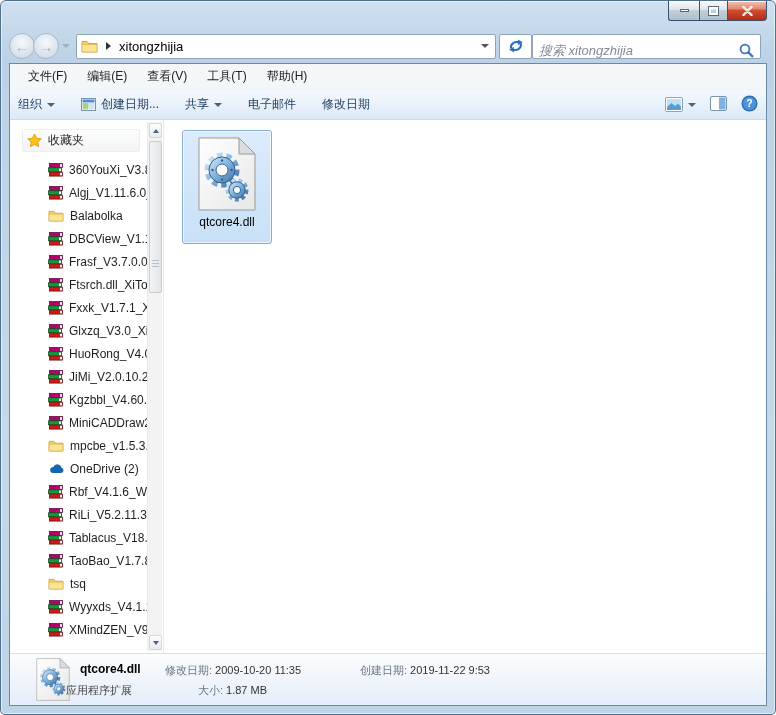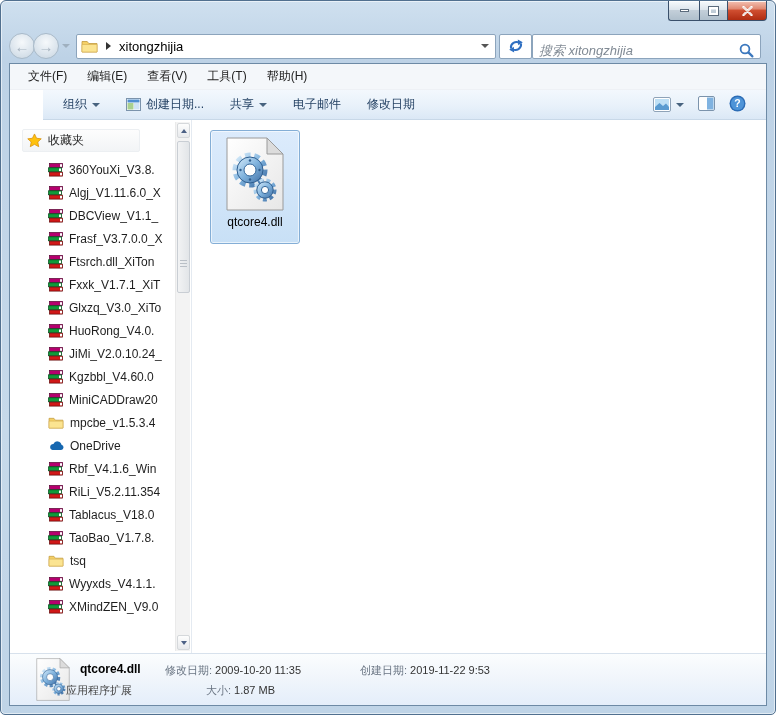--- a/index.html
+++ b/index.html
@@ -43,27 +43,27 @@
     display:flex; align-items:flex-end; padding:0 6px; }
   .searchbox input { border:none; outline:none; flex:1; font-size:13px; font-family:inherit; color:#333; background:transparent; }
   .searchbox input::placeholder { color:#808a94; font-style:italic; }
   
   .content-frame { position:absolute; left:8px; right:8px; top:62px; bottom:8px;
     border:1px solid #6d8aa5; background:#fff; display:flex; flex-direction:column; overflow:hidden; }
   .menubar { height:26px; background:#f4f7fa; display:flex; align-items:center; gap:20px; padding-left:18px;
     font-size:12px; color:#222; border-bottom:1px solid #eef1f5; flex:0 0 auto; }
   .menu-item { cursor:default; }
   .toolbar { height:30px; background:linear-gradient(180deg,#f3f8fd 0%,#e8f1fa 55%,#dbe8f6 100%);
-    border-bottom:1px solid #c8d8e8; display:flex; align-items:center; padding:0 20px; font-size:12px; color:#1e3c5f; flex:0 0 auto;margin-left:33px; }
+    border-bottom:1px solid #c8d8e8; display:flex; align-items:center; padding:0 8px; font-size:12px; color:#1e3c5f; flex:0 0 auto; }
   .tool-item { display:flex; align-items:center; gap:5px; margin-right:26px; }
   .tool-caret { color:#47637f; }
   .tool-right { margin-left:auto; display:flex; align-items:center; gap:14px; }
   
   .body-row { flex:1 1 auto; display:flex; min-height:0; position:relative; }
-  .sidebar { width:182px; background:#fff; position:relative; border-right:1px solid #e4eaf1; }
+  .sidebar { width:154px; background:#fff; position:relative; border-right:1px solid #e4eaf1; }
   .fav-header { display:flex; align-items:center; gap:6px; margin:9px 0 6px 12px; font-size:12px; color:#1e1e1e; width:118px;
     background:linear-gradient(180deg,#fdfdfd,#f2f4f6); border:1px solid #eceff2; border-radius:2px; padding:2px 4px; }
   .side-list { margin-top:2px; }
   .side-item { display:flex; align-items:center; gap:6px; height:23px; padding-left:38px; font-size:12px; color:#1e1e1e; white-space:nowrap; overflow:hidden; }
   .side-item .ic { flex:0 0 auto; display:flex; }
   
   .sb { position:absolute; top:2px; right:1px; width:15px; bottom:2px; background:#f3f3f3; border-left:1px solid #eaeaea; }
   .sb-btn { position:absolute; left:1px; width:13px; height:15px; background:linear-gradient(180deg,#fdfdfd,#e8eaec); border:1px solid #d5d8db; border-radius:2px;
     display:flex; align-items:center; justify-content:center; }
   .sb-up { top:1px; } .sb-down { bottom:1px; }
@@ -79,21 +79,21 @@
   .file-tile.selected { background:linear-gradient(180deg,#dcebfc,#c8e0f6); border:1px solid #84aed6; box-shadow:inset 0 0 0 1px rgba(255,255,255,.6); }
   .file-label { font-size:12px; color:#000; margin-top:4px; }
   
   .details { height:52px; flex:0 0 auto; border-top:1px solid #d7e1ec;
     background:linear-gradient(180deg,#fbfdfe 0%,#f0f5fb 50%,#e4eefa 100%); position:relative; font-size:11px; color:#333; }
   .dt-icon { position:absolute; left:26px; top:4px; }
   .dt-name { position:absolute; left:70px; top:8px; font-weight:bold; color:#000; font-size:12px; }
   .dt-mod { position:absolute; left:155px; top:9px; }
   .dt-created { position:absolute; left:350px; top:9px; }
   .dt-type { position:absolute; left:56px; top:29px; color:#444; }
-  .dt-size { position:absolute; left:188px; top:29px;margin-left:8px; }
+  .dt-size { position:absolute; left:188px; top:29px; }
   .dt-label { color:#6b7684; margin-right:3px; }
 </style>
 </head>
 <body>
 
 <div class="window">
 
   <div style="position:absolute;top:0;left:0;right:0;height:28px;"></div>
   <div class="cap-btns">
     <div class="cap-btn min">
@@ -233,151 +233,160 @@
                   <rect x="0.5" y="4.8" width="13" height="4" fill="#0f9b3a" stroke="#04491b" stroke-width="0.7"></rect>
                   <rect x="11" y="5.5" width="2" height="2.6" fill="#fff"></rect>
                   <rect x="1.5" y="9.1" width="13" height="4" fill="#d01818" stroke="#5e0707" stroke-width="0.7"></rect>
                   <rect x="12" y="9.8" width="2" height="2.6" fill="#fff"></rect>
                 </svg>
               </span>
               <span>Algj_V1.11.6.0_X</span>
             </div>
             <div class="side-item">
               <span class="ic">
-                <svg width="15" height="14" viewBox="0 0 15 14">
-                  <rect x="1.5" y="0.5" width="13" height="4" fill="#b5006e" stroke="#55002f" stroke-width="0.7"></rect>
-                  <rect x="12" y="1.2" width="2" height="2.6" fill="#fff"></rect>
-                  <rect x="0.5" y="4.8" width="13" height="4" fill="#0f9b3a" stroke="#04491b" stroke-width="0.7"></rect>
-                  <rect x="11" y="5.5" width="2" height="2.6" fill="#fff"></rect>
-                  <rect x="1.5" y="9.1" width="13" height="4" fill="#d01818" stroke="#5e0707" stroke-width="0.7"></rect>
-                  <rect x="12" y="9.8" width="2" height="2.6" fill="#fff"></rect>
-                </svg>
-              </span>
-              <span>DBCView_V1.1_</span>
-            </div>
-            <div class="side-item">
-              <span class="ic">
-                <svg width="15" height="14" viewBox="0 0 15 14">
-                  <rect x="1.5" y="0.5" width="13" height="4" fill="#b5006e" stroke="#55002f" stroke-width="0.7"></rect>
-                  <rect x="12" y="1.2" width="2" height="2.6" fill="#fff"></rect>
-                  <rect x="0.5" y="4.8" width="13" height="4" fill="#0f9b3a" stroke="#04491b" stroke-width="0.7"></rect>
-                  <rect x="11" y="5.5" width="2" height="2.6" fill="#fff"></rect>
-                  <rect x="1.5" y="9.1" width="13" height="4" fill="#d01818" stroke="#5e0707" stroke-width="0.7"></rect>
-                  <rect x="12" y="9.8" width="2" height="2.6" fill="#fff"></rect>
-                </svg>
-              </span>
-              <span>Frasf_V3.7.0.0_X</span>
-            </div>
-            <div class="side-item">
-              <span class="ic">
-                <svg width="15" height="14" viewBox="0 0 15 14">
-                  <rect x="1.5" y="0.5" width="13" height="4" fill="#b5006e" stroke="#55002f" stroke-width="0.7"></rect>
-                  <rect x="12" y="1.2" width="2" height="2.6" fill="#fff"></rect>
-                  <rect x="0.5" y="4.8" width="13" height="4" fill="#0f9b3a" stroke="#04491b" stroke-width="0.7"></rect>
-                  <rect x="11" y="5.5" width="2" height="2.6" fill="#fff"></rect>
-                  <rect x="1.5" y="9.1" width="13" height="4" fill="#d01818" stroke="#5e0707" stroke-width="0.7"></rect>
-                  <rect x="12" y="9.8" width="2" height="2.6" fill="#fff"></rect>
-                </svg>
-              </span>
-              <span>Ftsrch.dll_XiTon</span>
-            </div>
-            <div class="side-item">
-              <span class="ic">
-                <svg width="15" height="14" viewBox="0 0 15 14">
-                  <rect x="1.5" y="0.5" width="13" height="4" fill="#b5006e" stroke="#55002f" stroke-width="0.7"></rect>
-                  <rect x="12" y="1.2" width="2" height="2.6" fill="#fff"></rect>
-                  <rect x="0.5" y="4.8" width="13" height="4" fill="#0f9b3a" stroke="#04491b" stroke-width="0.7"></rect>
-                  <rect x="11" y="5.5" width="2" height="2.6" fill="#fff"></rect>
-                  <rect x="1.5" y="9.1" width="13" height="4" fill="#d01818" stroke="#5e0707" stroke-width="0.7"></rect>
-                  <rect x="12" y="9.8" width="2" height="2.6" fill="#fff"></rect>
-                </svg>
-              </span>
-              <span>Fxxk_V1.7.1_XiT</span>
-            </div>
-            <div class="side-item">
-              <span class="ic">
-                <svg width="15" height="14" viewBox="0 0 15 14">
-                  <rect x="1.5" y="0.5" width="13" height="4" fill="#b5006e" stroke="#55002f" stroke-width="0.7"></rect>
-                  <rect x="12" y="1.2" width="2" height="2.6" fill="#fff"></rect>
-                  <rect x="0.5" y="4.8" width="13" height="4" fill="#0f9b3a" stroke="#04491b" stroke-width="0.7"></rect>
-                  <rect x="11" y="5.5" width="2" height="2.6" fill="#fff"></rect>
-                  <rect x="1.5" y="9.1" width="13" height="4" fill="#d01818" stroke="#5e0707" stroke-width="0.7"></rect>
-                  <rect x="12" y="9.8" width="2" height="2.6" fill="#fff"></rect>
-                </svg>
-              </span>
-              <span>Glxzq_V3.0_XiTo</span>
-            </div>
-            <div class="side-item">
-              <span class="ic">
-                <svg width="15" height="14" viewBox="0 0 15 14">
-                  <rect x="1.5" y="0.5" width="13" height="4" fill="#b5006e" stroke="#55002f" stroke-width="0.7"></rect>
-                  <rect x="12" y="1.2" width="2" height="2.6" fill="#fff"></rect>
-                  <rect x="0.5" y="4.8" width="13" height="4" fill="#0f9b3a" stroke="#04491b" stroke-width="0.7"></rect>
-                  <rect x="11" y="5.5" width="2" height="2.6" fill="#fff"></rect>
-                  <rect x="1.5" y="9.1" width="13" height="4" fill="#d01818" stroke="#5e0707" stroke-width="0.7"></rect>
-                  <rect x="12" y="9.8" width="2" height="2.6" fill="#fff"></rect>
-                </svg>
-              </span>
-              <span>HuoRong_V4.0.</span>
-            </div>
-            <div class="side-item">
-              <span class="ic">
-                <svg width="15" height="14" viewBox="0 0 15 14">
-                  <rect x="1.5" y="0.5" width="13" height="4" fill="#b5006e" stroke="#55002f" stroke-width="0.7"></rect>
-                  <rect x="12" y="1.2" width="2" height="2.6" fill="#fff"></rect>
-                  <rect x="0.5" y="4.8" width="13" height="4" fill="#0f9b3a" stroke="#04491b" stroke-width="0.7"></rect>
-                  <rect x="11" y="5.5" width="2" height="2.6" fill="#fff"></rect>
-                  <rect x="1.5" y="9.1" width="13" height="4" fill="#d01818" stroke="#5e0707" stroke-width="0.7"></rect>
-                  <rect x="12" y="9.8" width="2" height="2.6" fill="#fff"></rect>
-                </svg>
-              </span>
-              <span>JiMi_V2.0.10.24_</span>
-            </div>
-            <div class="side-item">
-              <span class="ic">
-                <svg width="15" height="14" viewBox="0 0 15 14">
-                  <rect x="1.5" y="0.5" width="13" height="4" fill="#b5006e" stroke="#55002f" stroke-width="0.7"></rect>
-                  <rect x="12" y="1.2" width="2" height="2.6" fill="#fff"></rect>
-                  <rect x="0.5" y="4.8" width="13" height="4" fill="#0f9b3a" stroke="#04491b" stroke-width="0.7"></rect>
-                  <rect x="11" y="5.5" width="2" height="2.6" fill="#fff"></rect>
-                  <rect x="1.5" y="9.1" width="13" height="4" fill="#d01818" stroke="#5e0707" stroke-width="0.7"></rect>
-                  <rect x="12" y="9.8" width="2" height="2.6" fill="#fff"></rect>
-                </svg>
-              </span>
-              <span>Kgzbbl_V4.60.0</span>
-            </div>
-            <div class="side-item">
-              <span class="ic">
-                <svg width="15" height="14" viewBox="0 0 15 14">
-                  <rect x="1.5" y="0.5" width="13" height="4" fill="#b5006e" stroke="#55002f" stroke-width="0.7"></rect>
-                  <rect x="12" y="1.2" width="2" height="2.6" fill="#fff"></rect>
-                  <rect x="0.5" y="4.8" width="13" height="4" fill="#0f9b3a" stroke="#04491b" stroke-width="0.7"></rect>
-                  <rect x="11" y="5.5" width="2" height="2.6" fill="#fff"></rect>
-                  <rect x="1.5" y="9.1" width="13" height="4" fill="#d01818" stroke="#5e0707" stroke-width="0.7"></rect>
-                  <rect x="12" y="9.8" width="2" height="2.6" fill="#fff"></rect>
-                </svg>
-              </span>
-              <span>MiniCADDraw20</span>
-            </div>
-            <div class="side-item">
-              <span class="ic">
                 <svg width="16" height="13" viewBox="0 0 17 14">
                   <path d="M1 2.5 h5.2 l1.6 2 H16 v8.5 H1 z" fill="#f5d066" stroke="#c19a3f" stroke-width="0.8"></path>
                   <path d="M1 5.5 h15 v7.5 H1 z" fill="#fbe491" stroke="#d8b253" stroke-width="0.7"></path>
                 </svg>
               </span>
+              <span>Balabolka</span>
+            </div>
+            <div class="side-item">
+              <span class="ic">
+                <svg width="15" height="14" viewBox="0 0 15 14">
+                  <rect x="1.5" y="0.5" width="13" height="4" fill="#b5006e" stroke="#55002f" stroke-width="0.7"></rect>
+                  <rect x="12" y="1.2" width="2" height="2.6" fill="#fff"></rect>
+                  <rect x="0.5" y="4.8" width="13" height="4" fill="#0f9b3a" stroke="#04491b" stroke-width="0.7"></rect>
+                  <rect x="11" y="5.5" width="2" height="2.6" fill="#fff"></rect>
+                  <rect x="1.5" y="9.1" width="13" height="4" fill="#d01818" stroke="#5e0707" stroke-width="0.7"></rect>
+                  <rect x="12" y="9.8" width="2" height="2.6" fill="#fff"></rect>
+                </svg>
+              </span>
+              <span>DBCView_V1.1_</span>
+            </div>
+            <div class="side-item">
+              <span class="ic">
+                <svg width="15" height="14" viewBox="0 0 15 14">
+                  <rect x="1.5" y="0.5" width="13" height="4" fill="#b5006e" stroke="#55002f" stroke-width="0.7"></rect>
+                  <rect x="12" y="1.2" width="2" height="2.6" fill="#fff"></rect>
+                  <rect x="0.5" y="4.8" width="13" height="4" fill="#0f9b3a" stroke="#04491b" stroke-width="0.7"></rect>
+                  <rect x="11" y="5.5" width="2" height="2.6" fill="#fff"></rect>
+                  <rect x="1.5" y="9.1" width="13" height="4" fill="#d01818" stroke="#5e0707" stroke-width="0.7"></rect>
+                  <rect x="12" y="9.8" width="2" height="2.6" fill="#fff"></rect>
+                </svg>
+              </span>
+              <span>Frasf_V3.7.0.0_X</span>
+            </div>
+            <div class="side-item">
+              <span class="ic">
+                <svg width="15" height="14" viewBox="0 0 15 14">
+                  <rect x="1.5" y="0.5" width="13" height="4" fill="#b5006e" stroke="#55002f" stroke-width="0.7"></rect>
+                  <rect x="12" y="1.2" width="2" height="2.6" fill="#fff"></rect>
+                  <rect x="0.5" y="4.8" width="13" height="4" fill="#0f9b3a" stroke="#04491b" stroke-width="0.7"></rect>
+                  <rect x="11" y="5.5" width="2" height="2.6" fill="#fff"></rect>
+                  <rect x="1.5" y="9.1" width="13" height="4" fill="#d01818" stroke="#5e0707" stroke-width="0.7"></rect>
+                  <rect x="12" y="9.8" width="2" height="2.6" fill="#fff"></rect>
+                </svg>
+              </span>
+              <span>Ftsrch.dll_XiTon</span>
+            </div>
+            <div class="side-item">
+              <span class="ic">
+                <svg width="15" height="14" viewBox="0 0 15 14">
+                  <rect x="1.5" y="0.5" width="13" height="4" fill="#b5006e" stroke="#55002f" stroke-width="0.7"></rect>
+                  <rect x="12" y="1.2" width="2" height="2.6" fill="#fff"></rect>
+                  <rect x="0.5" y="4.8" width="13" height="4" fill="#0f9b3a" stroke="#04491b" stroke-width="0.7"></rect>
+                  <rect x="11" y="5.5" width="2" height="2.6" fill="#fff"></rect>
+                  <rect x="1.5" y="9.1" width="13" height="4" fill="#d01818" stroke="#5e0707" stroke-width="0.7"></rect>
+                  <rect x="12" y="9.8" width="2" height="2.6" fill="#fff"></rect>
+                </svg>
+              </span>
+              <span>Fxxk_V1.7.1_XiT</span>
+            </div>
+            <div class="side-item">
+              <span class="ic">
+                <svg width="15" height="14" viewBox="0 0 15 14">
+                  <rect x="1.5" y="0.5" width="13" height="4" fill="#b5006e" stroke="#55002f" stroke-width="0.7"></rect>
+                  <rect x="12" y="1.2" width="2" height="2.6" fill="#fff"></rect>
+                  <rect x="0.5" y="4.8" width="13" height="4" fill="#0f9b3a" stroke="#04491b" stroke-width="0.7"></rect>
+                  <rect x="11" y="5.5" width="2" height="2.6" fill="#fff"></rect>
+                  <rect x="1.5" y="9.1" width="13" height="4" fill="#d01818" stroke="#5e0707" stroke-width="0.7"></rect>
+                  <rect x="12" y="9.8" width="2" height="2.6" fill="#fff"></rect>
+                </svg>
+              </span>
+              <span>Glxzq_V3.0_XiTo</span>
+            </div>
+            <div class="side-item">
+              <span class="ic">
+                <svg width="15" height="14" viewBox="0 0 15 14">
+                  <rect x="1.5" y="0.5" width="13" height="4" fill="#b5006e" stroke="#55002f" stroke-width="0.7"></rect>
+                  <rect x="12" y="1.2" width="2" height="2.6" fill="#fff"></rect>
+                  <rect x="0.5" y="4.8" width="13" height="4" fill="#0f9b3a" stroke="#04491b" stroke-width="0.7"></rect>
+                  <rect x="11" y="5.5" width="2" height="2.6" fill="#fff"></rect>
+                  <rect x="1.5" y="9.1" width="13" height="4" fill="#d01818" stroke="#5e0707" stroke-width="0.7"></rect>
+                  <rect x="12" y="9.8" width="2" height="2.6" fill="#fff"></rect>
+                </svg>
+              </span>
+              <span>HuoRong_V4.0.</span>
+            </div>
+            <div class="side-item">
+              <span class="ic">
+                <svg width="15" height="14" viewBox="0 0 15 14">
+                  <rect x="1.5" y="0.5" width="13" height="4" fill="#b5006e" stroke="#55002f" stroke-width="0.7"></rect>
+                  <rect x="12" y="1.2" width="2" height="2.6" fill="#fff"></rect>
+                  <rect x="0.5" y="4.8" width="13" height="4" fill="#0f9b3a" stroke="#04491b" stroke-width="0.7"></rect>
+                  <rect x="11" y="5.5" width="2" height="2.6" fill="#fff"></rect>
+                  <rect x="1.5" y="9.1" width="13" height="4" fill="#d01818" stroke="#5e0707" stroke-width="0.7"></rect>
+                  <rect x="12" y="9.8" width="2" height="2.6" fill="#fff"></rect>
+                </svg>
+              </span>
+              <span>JiMi_V2.0.10.24_</span>
+            </div>
+            <div class="side-item">
+              <span class="ic">
+                <svg width="15" height="14" viewBox="0 0 15 14">
+                  <rect x="1.5" y="0.5" width="13" height="4" fill="#b5006e" stroke="#55002f" stroke-width="0.7"></rect>
+                  <rect x="12" y="1.2" width="2" height="2.6" fill="#fff"></rect>
+                  <rect x="0.5" y="4.8" width="13" height="4" fill="#0f9b3a" stroke="#04491b" stroke-width="0.7"></rect>
+                  <rect x="11" y="5.5" width="2" height="2.6" fill="#fff"></rect>
+                  <rect x="1.5" y="9.1" width="13" height="4" fill="#d01818" stroke="#5e0707" stroke-width="0.7"></rect>
+                  <rect x="12" y="9.8" width="2" height="2.6" fill="#fff"></rect>
+                </svg>
+              </span>
+              <span>Kgzbbl_V4.60.0</span>
+            </div>
+            <div class="side-item">
+              <span class="ic">
+                <svg width="15" height="14" viewBox="0 0 15 14">
+                  <rect x="1.5" y="0.5" width="13" height="4" fill="#b5006e" stroke="#55002f" stroke-width="0.7"></rect>
+                  <rect x="12" y="1.2" width="2" height="2.6" fill="#fff"></rect>
+                  <rect x="0.5" y="4.8" width="13" height="4" fill="#0f9b3a" stroke="#04491b" stroke-width="0.7"></rect>
+                  <rect x="11" y="5.5" width="2" height="2.6" fill="#fff"></rect>
+                  <rect x="1.5" y="9.1" width="13" height="4" fill="#d01818" stroke="#5e0707" stroke-width="0.7"></rect>
+                  <rect x="12" y="9.8" width="2" height="2.6" fill="#fff"></rect>
+                </svg>
+              </span>
+              <span>MiniCADDraw20</span>
+            </div>
+            <div class="side-item">
+              <span class="ic">
+                <svg width="16" height="13" viewBox="0 0 17 14">
+                  <path d="M1 2.5 h5.2 l1.6 2 H16 v8.5 H1 z" fill="#f5d066" stroke="#c19a3f" stroke-width="0.8"></path>
+                  <path d="M1 5.5 h15 v7.5 H1 z" fill="#fbe491" stroke="#d8b253" stroke-width="0.7"></path>
+                </svg>
+              </span>
               <span>mpcbe_v1.5.3.4</span>
             </div>
             <div class="side-item">
               <span class="ic">
                 <svg width="16" height="11" viewBox="0 0 16 11">
                   <path d="M4.5 10 h8.6 a2.7 2.7 0 0 0 .4-5.3 A4.3 4.3 0 0 0 5.4 3.9 A3.1 3.1 0 0 0 4.5 10 z" fill="#1667b0"></path>
                 </svg>
               </span>
-              <span>OneDrive</span>
+              <span>OneDrive (2)</span>
             </div>
             <div class="side-item">
               <span class="ic">
                 <svg width="15" height="14" viewBox="0 0 15 14">
                   <rect x="1.5" y="0.5" width="13" height="4" fill="#b5006e" stroke="#55002f" stroke-width="0.7"></rect>
                   <rect x="12" y="1.2" width="2" height="2.6" fill="#fff"></rect>
                   <rect x="0.5" y="4.8" width="13" height="4" fill="#0f9b3a" stroke="#04491b" stroke-width="0.7"></rect>
                   <rect x="11" y="5.5" width="2" height="2.6" fill="#fff"></rect>
                   <rect x="1.5" y="9.1" width="13" height="4" fill="#d01818" stroke="#5e0707" stroke-width="0.7"></rect>
                   <rect x="12" y="9.8" width="2" height="2.6" fill="#fff"></rect>

